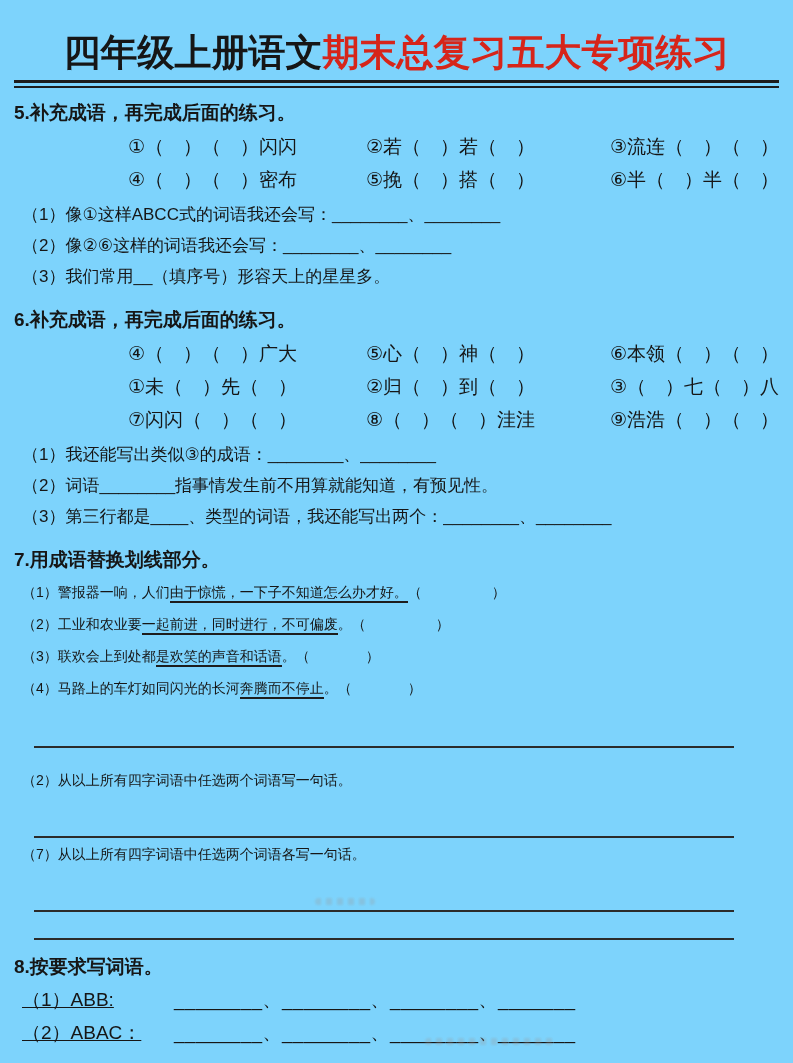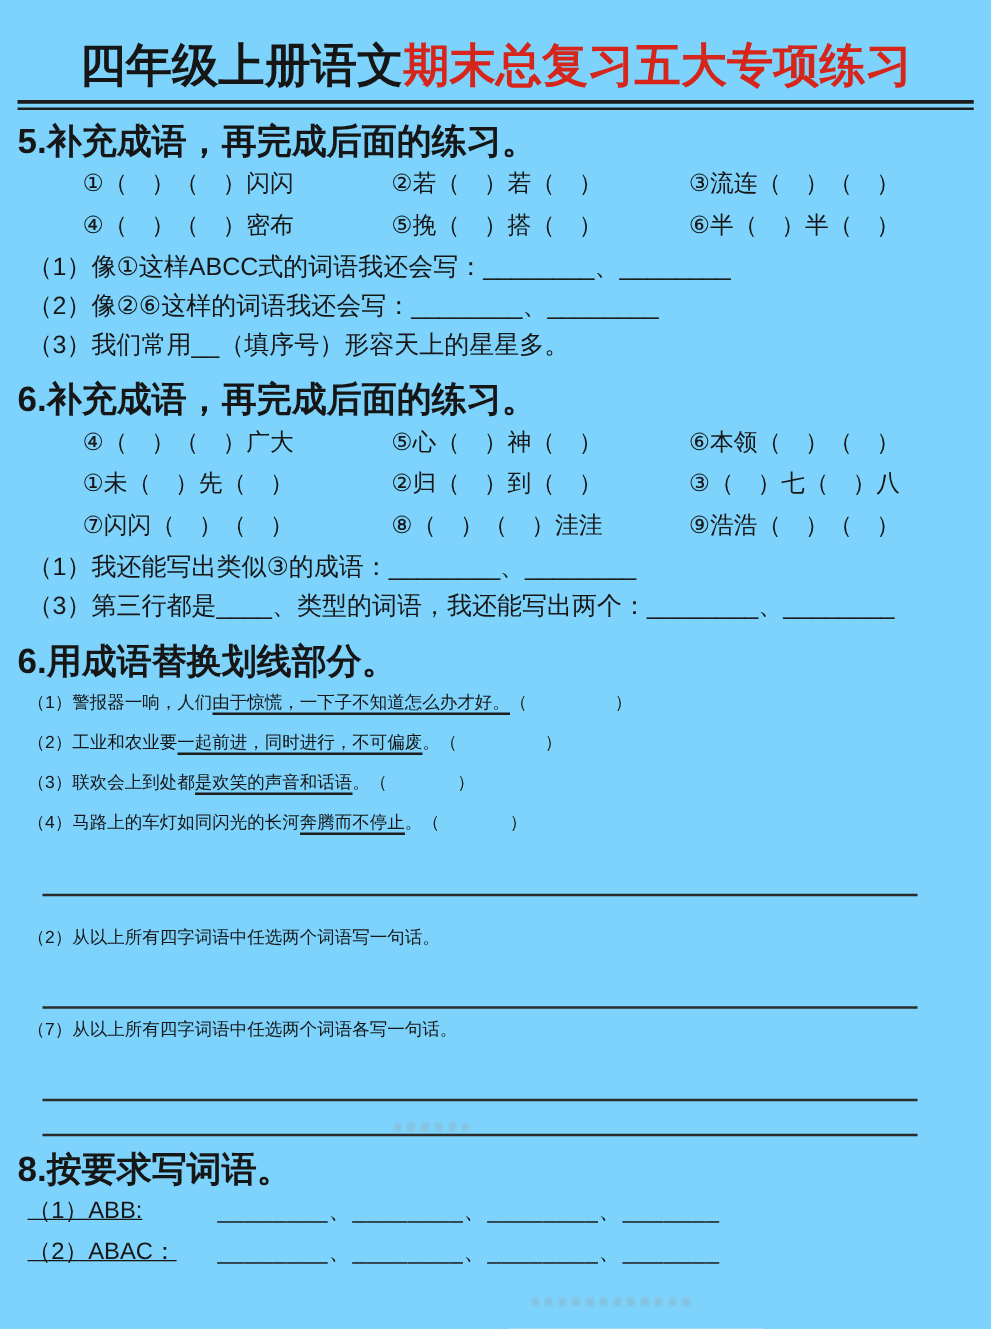--- a/index.html
+++ b/index.html
@@ -11,28 +11,28 @@
   .title {
     margin-top:30px; text-align:center; font-size:37px; font-weight:bold;
     white-space:nowrap; letter-spacing:0; line-height:46px;
   }
   .t-black { color:#161616; }
   .t-red   { color:#d6251a; }
   .double-rule {
     margin-top:4px; height:3px;
     border-top:3px solid #1d1d1d; border-bottom:2px solid #1d1d1d;
   }
-  .sec-heading { margin-top:12px; font-size:28px; font-weight:bold; line-height:26px; }
+  .sec-heading { margin-top:12px; font-size:19px; font-weight:bold; line-height:26px; }
   .grid-block  { margin-top:4px; }
-  .grid-row { display:flex; margin-left:52px; height:33px; align-items:center; font-size:19px; white-space:nowrap; }
+  .grid-row { display:flex; margin-left:36px; height:33px; align-items:center; font-size:19px; white-space:nowrap;text-align:right; }
   .grid-row .c1 { width:247px; }
   .grid-row .c2 { width:238px; }
   .grid-row .c3 { flex:1; }
   .q-block { margin-top:3px; }
-  .q-line  { margin-left:8px; font-size:20px; line-height:31px; white-space:nowrap; }
+  .q-line  { margin-left:8px; font-size:17px; line-height:31px; white-space:nowrap; }
   .s7-line { margin-left:8px; font-size:14px; line-height:32px; white-space:nowrap; }
   .ul { border-bottom:2px solid #1d1d1d; padding-bottom:1px; }
   .answer-line { margin-left:20px; width:700px; height:0; border-bottom:2px solid #2b2b2b; }
   .mt42 { margin-top:42px; } .mt40 { margin-top:40px; } .mt26 { margin-top:26px; }
   .mt18 { } .mt16 { margin-top:16px; } .mt14 { margin-top:14px; }
   .mt5  { margin-top:15px;  }
   .s8-row   { display:flex; margin-left:8px; font-size:19px; line-height:33px; white-space:nowrap; }
   .s8-label { width:152px;text-decoration:underline; }
   .s8-blanks{ letter-spacing:.5px; }
   .smudge {
@@ -84,24 +84,25 @@
       <span class="c3">③（　）七（　）八</span>
     </div>
     <div class="grid-row">
       <span class="c1">⑦闪闪（　）（　）</span>
       <span class="c2">⑧（　）（　）洼洼</span>
       <span class="c3">⑨浩浩（　）（　）</span>
     </div>
   </div>
   <div class="q-block">
     <div class="q-line">（1）我还能写出类似③的成语：________、________</div>
+    <div class="q-line">（2）词语________指事情发生前不用算就能知道，有预见性。</div>
     <div class="q-line">（3）第三行都是____、类型的词语，我还能写出两个：________、________</div>
   </div>
 
-  <div class="sec-heading mt5">6.用成语替换划线部分。</div>
+  <div class="sec-heading mt5">7.用成语替换划线部分。</div>
   <div class="q-block">
     <div class="s7-line">
       <span>（1）警报器一响，人们</span><span class="ul">由于惊慌，一下子不知道怎么办才好。</span><span>（　　　　　）</span>
     </div>
     <div class="s7-line">
       <span>（2）工业和农业要</span><span class="ul">一起前进，同时进行，不可偏废</span><span>。（　　　　　）</span>
     </div>
     <div class="s7-line">
       <span>（3）联欢会上到处都</span><span class="ul">是欢笑的声音和话语</span><span>。（　　　　）</span>
     </div>

